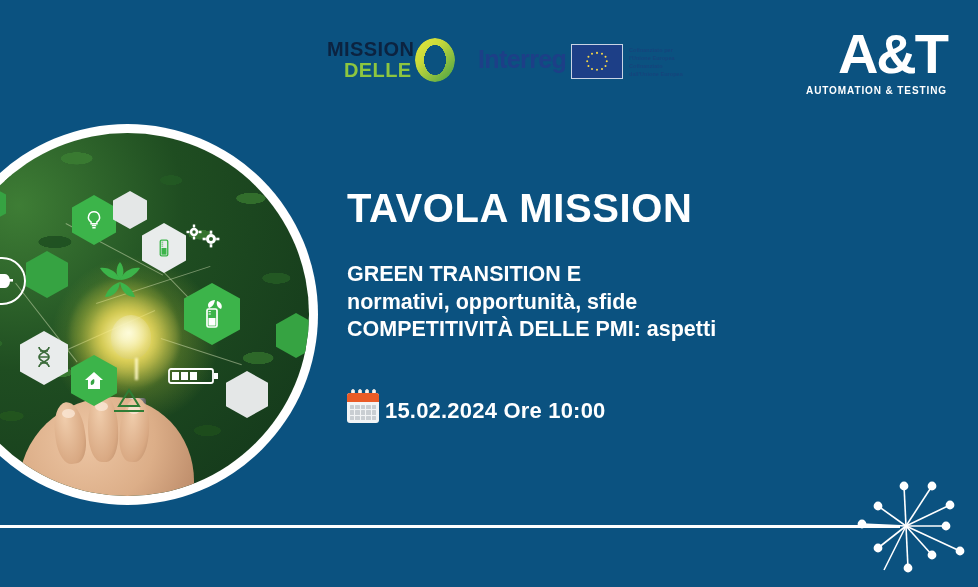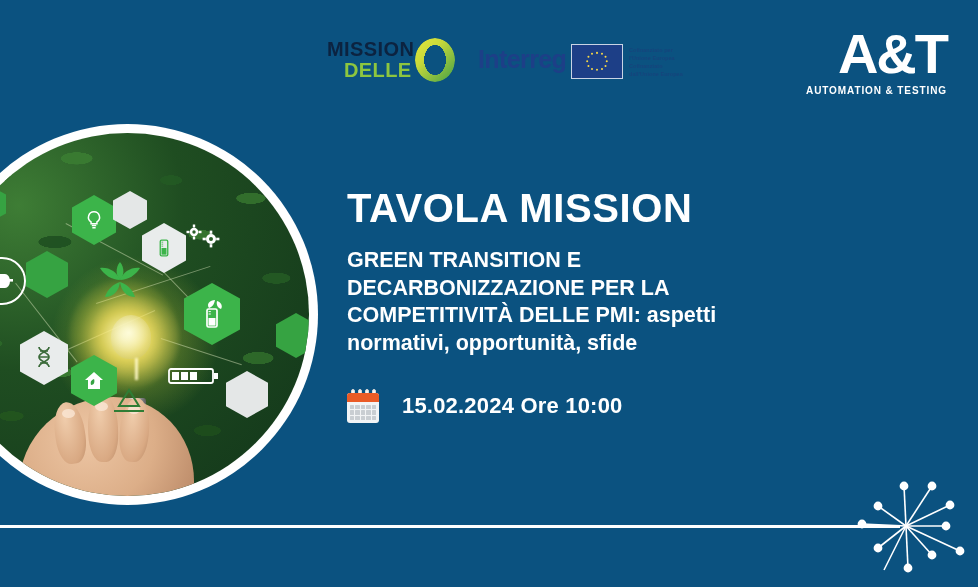--- a/index.html
+++ b/index.html
@@ -262,34 +262,34 @@
     top: 188px;
     font-size: 40px;
     font-weight: 700;
     letter-spacing: 0.6px;
     color: #ffffff;
     line-height: 1;
   }
   #subheadline {
     position: absolute;
     left: 347px;
-    top: 247px;
+    top: 261px;
     width: 480px;
     font-size: 21.5px;
     font-weight: 700;
     color: #ffffff;
     line-height: 1.29;
   }
   #datetime-row {
     position: absolute;
     left: 345px;
     top: 388px;
     display: flex;
-    align-items: center;
-    gap: 21px;
+    align-items: flex-end;
+    gap: 4px;
   }
   #datetime-row .cal-icon {
     position: relative;
     width: 36px; height: 36px;
     flex: 0 0 auto;
   }
   #datetime-row .cal-body {
     position: absolute;
     left: 2px; top: 5px;
     width: 32px; height: 30px;
@@ -529,23 +529,22 @@
           <path d="M8 26h30"></path>
         </svg>
       </div>
     </div>
   </div>
 
   <div id="headline">TAVOLA MISSION</div>
 
   <div id="subheadline">
     <div>GREEN TRANSITION E</div>
-    <div>DECARBONIZZAZIONE PER LA</div>
+    <div>normativi, opportunità, sfide</div>
     <div>COMPETITIVITÀ DELLE PMI: aspetti</div>
-    <div>normativi, opportunità, sfide</div>
   </div>
 
   <div id="datetime-row">
     <div class="cal-icon">
       <div class="cal-ring" style="left:6px;"></div>
       <div class="cal-ring" style="left:13px;"></div>
       <div class="cal-ring" style="left:20px;"></div>
       <div class="cal-ring" style="left:27px;"></div>
       <div class="cal-body"></div>
       <div class="cal-head"></div>

